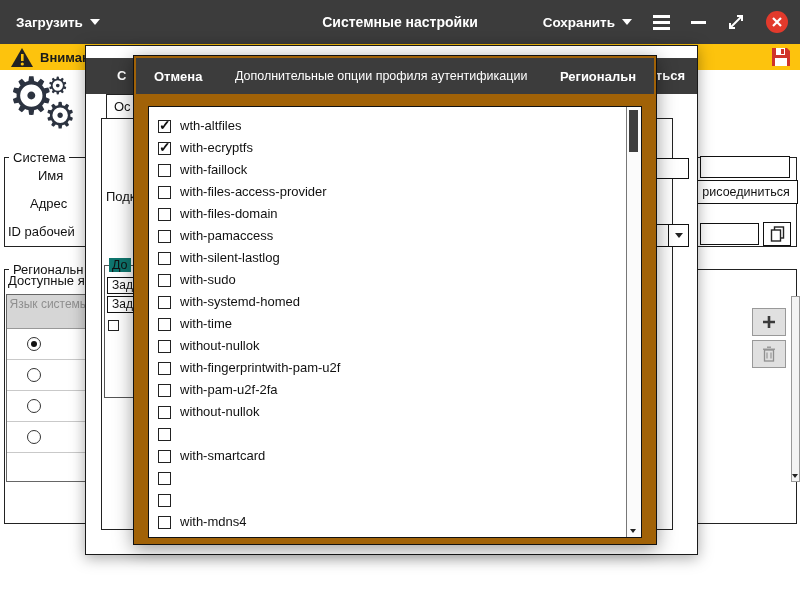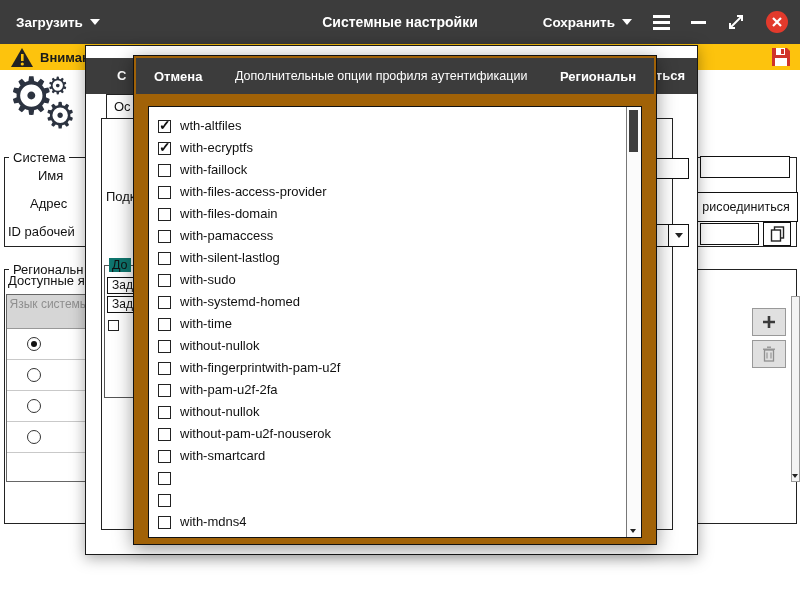--- a/index.html
+++ b/index.html
@@ -114,21 +114,21 @@
 <span class="gear" style="left:47px;top:74px;font-size:24px">⚙</span>
 
 <fieldset class="box" style="left:4px;top:150px;width:793px;height:97px">
   <legend>Система</legend>
 </fieldset>
 <span class="flabel" style="left:38px;top:168px">Имя</span>
 <span class="flabel" style="left:30px;top:196px">Адрес</span>
 <span class="flabel" style="left:8px;top:224px">ID рабочей</span>
 
 <div class="txt mtxt" style="left:700px;top:156px;width:90px;height:22px"></div>
-<div class="btn" style="left:694px;top:192px;width:104px;height:30px">рисоединиться</div>
+<div class="btn" style="left:694px;top:180px;width:104px;height:24px">рисоединиться</div>
 <div class="txt mtxt" style="left:700px;top:223px;width:59px;height:22px"></div>
 <div class="btn" style="left:763px;top:222px;width:28px;height:24px">
   <svg width="15" height="16" viewBox="0 0 15 16">
     <rect x="4.5" y="1" width="9" height="11" fill="#fff" stroke="#222" stroke-width="1.4"></rect>
     <rect x="1.5" y="4" width="9" height="11" fill="#fff" stroke="#222" stroke-width="1.4"></rect>
   </svg>
 </div>
 
 <fieldset class="box" style="left:4px;top:262px;width:793px;height:262px">
   <legend>Региональн</legend>
@@ -254,21 +254,20 @@
         <div class="opt-row">
           <span class="cb"></span>
           <span class="opt-label">with-pam-u2f-2fa</span>
         </div>
         <div class="opt-row">
           <span class="cb"></span>
           <span class="opt-label">without-nullok</span>
         </div>
         <div class="opt-row">
           <span class="cb"></span>
-          <span class="opt-label">without-pam-u2f-nouserok</span>
         </div>
         <div class="opt-row">
           <span class="cb"></span>
           <span class="opt-label">with-smartcard</span>
         </div>
         <div class="opt-row">
           <span class="cb"></span>
         </div>
         <div class="opt-row">
           <span class="cb"></span>

